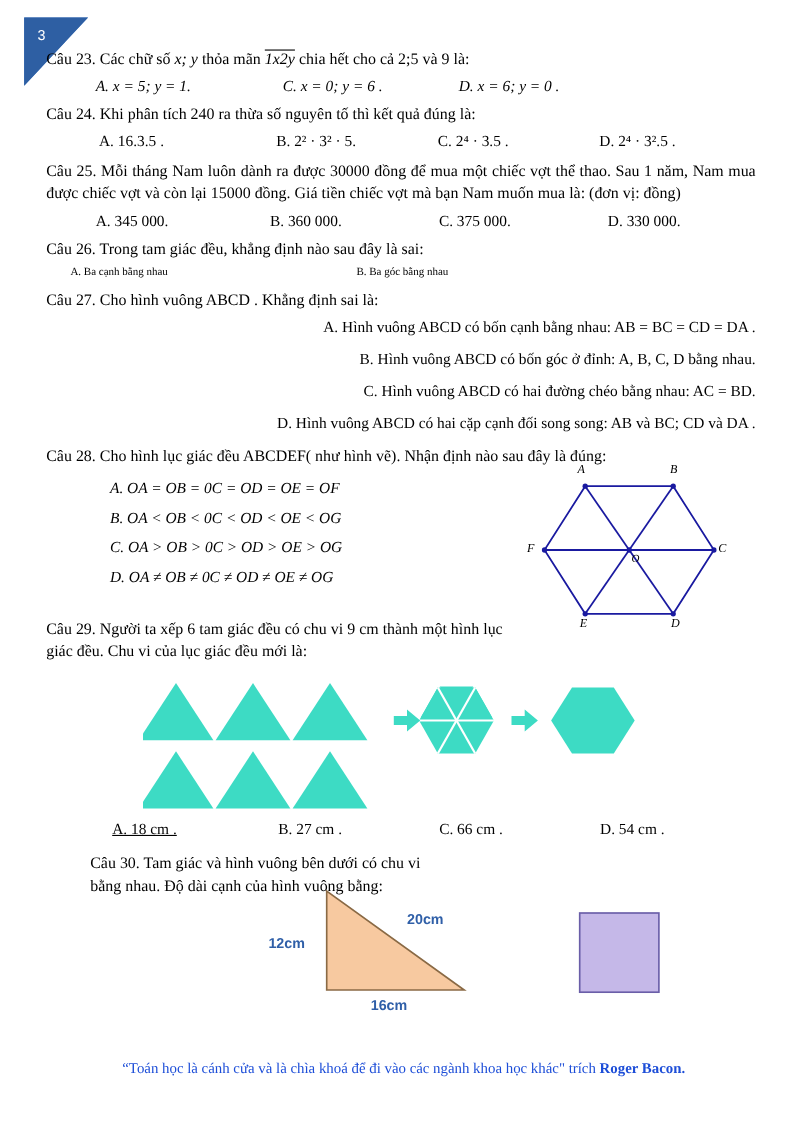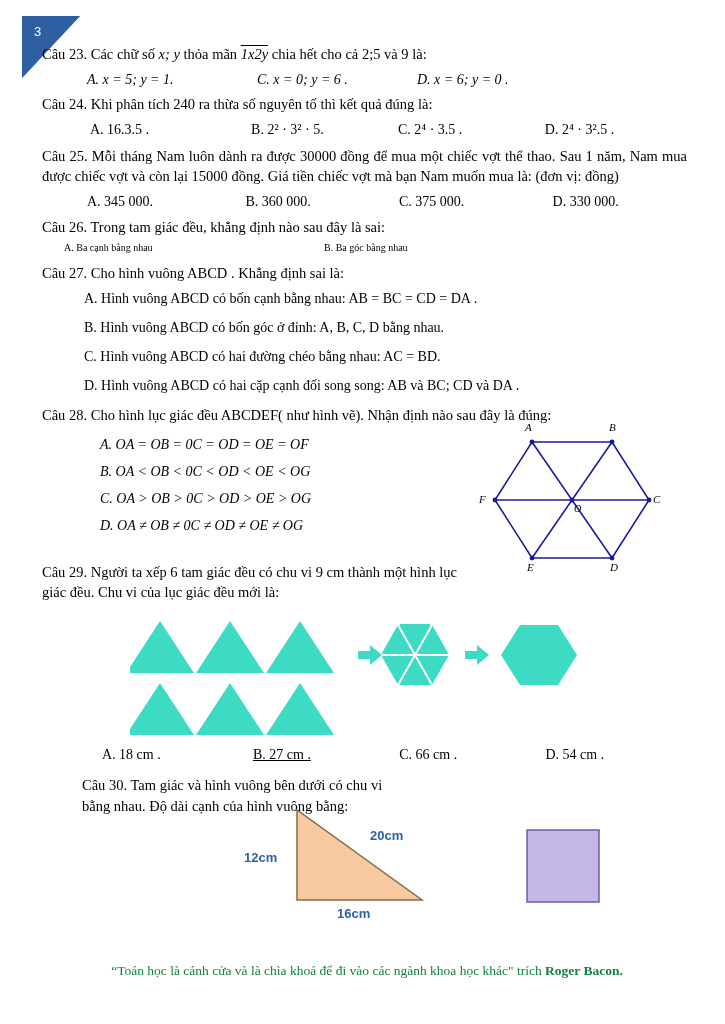--- a/index.html
+++ b/index.html
@@ -91,20 +91,21 @@
   .opts2 .row {
     display: flex;
     margin-bottom: 4px;
   }
   .opts2 .row .c1 { width: 260px; padding-left: 22px; }
   .opts2 .row .c2 { width: 300px; }
   .sub {
     margin: 6px 0 6px 0;
     padding-left: 42px;
     font-size: 14px;
+    text-align: right;
   }
   .sub div { margin-bottom: 9px; }
   i, .it { font-style: italic; }
   .overline {
     text-decoration: overline;
     font-style: italic;
   }
   .hex-wrap {
     position: relative;
     height: 0;
@@ -133,30 +134,30 @@
     height: 120px;
     margin-top: 2px;
   }
   .footer {
     position: absolute;
     left: 42px;
     top: 963px;
     width: 650px;
     text-align: center;
     font-size: 13.5px;
-    color: #15803d;
+    color: #1d4ed8;
   }
   .footer b { font-weight: bold; }
   .opts-row-small {
     display: flex;
     font-size: 14px;
     margin-top: 6px;
   }
-  .opts-row-small .o:nth-child(1) { width: 160px; padding-left: 60px; }
-  .opts-row-small .o:nth-child(2) { width: 155px; text-decoration: underline; }
+  .opts-row-small .o:nth-child(1) { width: 160px; padding-left: 60px; text-decoration: underline; }
+  .opts-row-small .o:nth-child(2) { width: 155px; }
   .opts-row-small .o:nth-child(3) { width: 155px; }
   .opts-row-small .o:nth-child(4) { width: 150px; }
 </style>
 </head>
 <body>
 
 <div class="page">
 
   <div class="corner">
     <div class="tri-light"></div>

